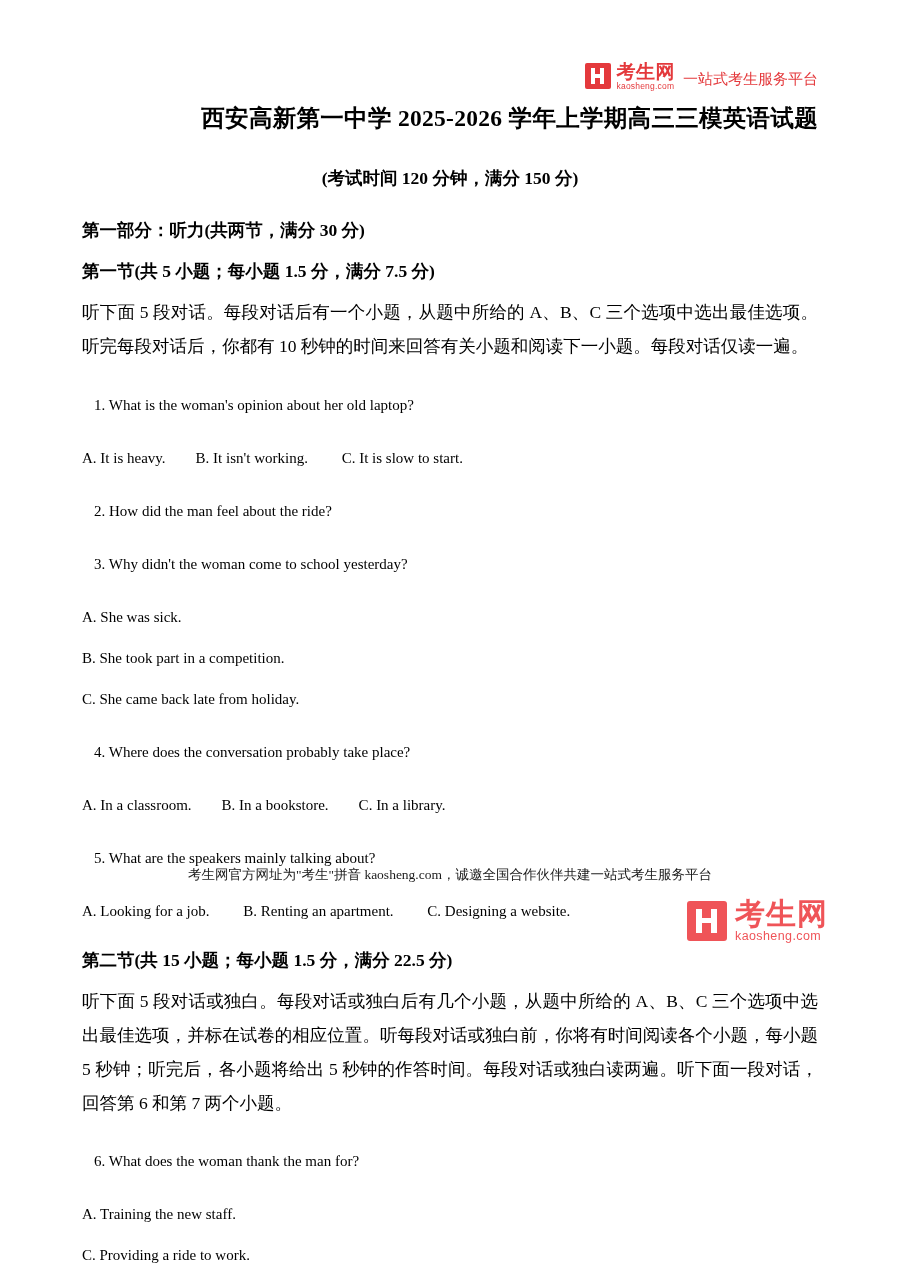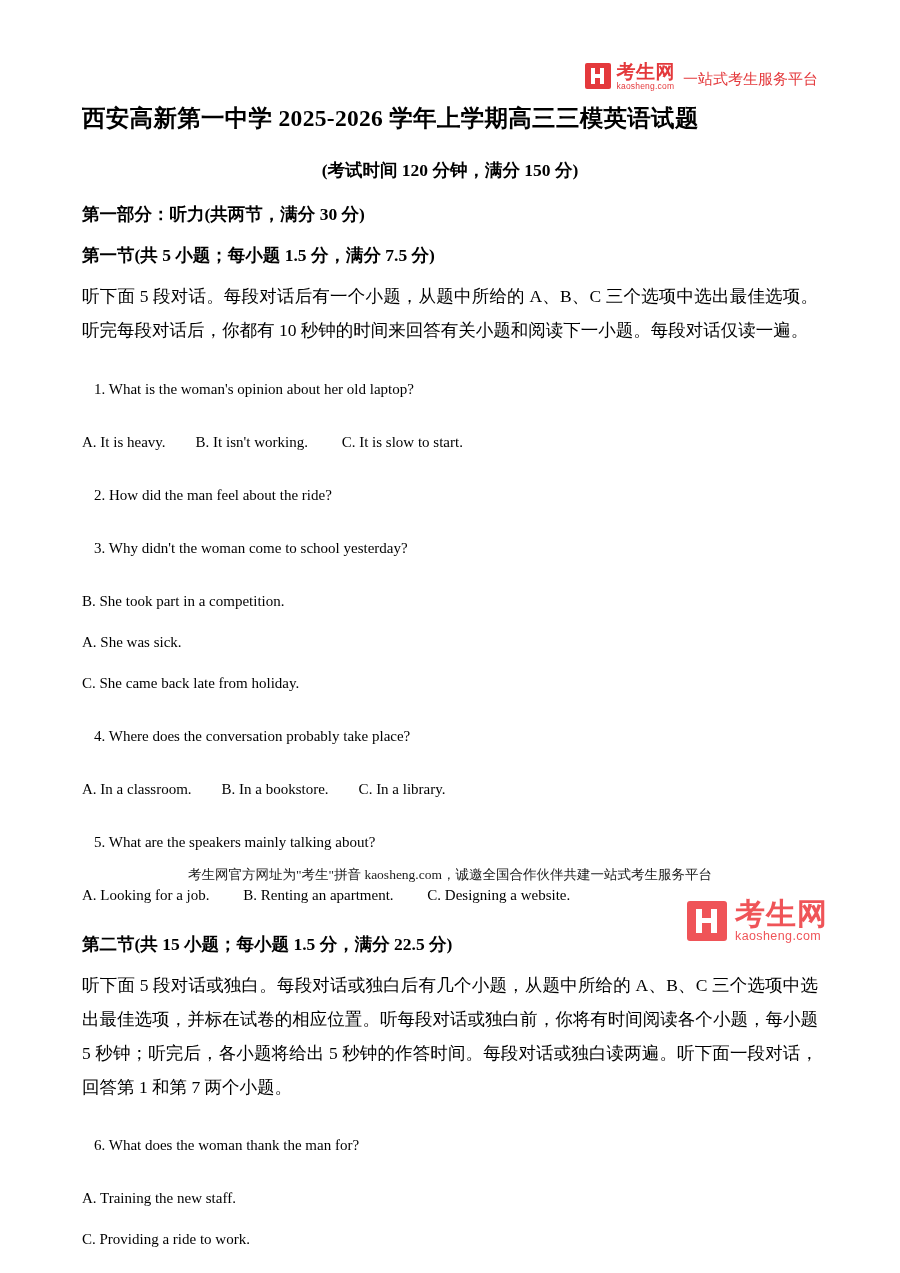--- a/index.html
+++ b/index.html
@@ -82,27 +82,27 @@
     font-size: 15px;
     color: #e4393c;
     align-self: flex-end;
     padding-bottom: 2px;
     margin-left: 2px;
   }
   
   .doc-title {
     margin: 0;
     padding-top: 102px;
-    text-align: left;
+    text-align: right;
     font-size: 23.5px;
     font-weight: bold;
     letter-spacing: 0.3px;
   }
   .doc-subtitle {
-    margin: 8px;
+    margin: 16px;
     padding-top: 16px;
     text-align: center;
     font-size: 17.5px;
     font-weight: bold;
   }
   
   .bold-line {
     font-size: 17.5px;
     font-weight: bold;
     line-height: 1.95;
@@ -211,32 +211,32 @@
   <div class="bold-line">第一部分：听力(共两节，满分 30 分)</div>
   <div class="bold-line">第一节(共 5 小题；每小题 1.5 分，满分 7.5 分)</div>
   <div class="bold-block">听下面 5 段对话。每段对话后有一个小题，从题中所给的 A、B、C 三个选项中选出最佳选项。听完每段对话后，你都有 10 秒钟的时间来回答有关小题和阅读下一小题。每段对话仅读一遍。</div>
 
   <div class="q">1. What is the woman's opinion about her old laptop?</div>
   <div class="opts">A. It is heavy.        B. It isn't working.         C. It is slow to start.</div>
 
   <div class="q">2. How did the man feel about the ride?</div>
 
   <div class="q">3. Why didn't the woman come to school yesterday?</div>
+  <div class="opts">A. She was sick.</div>
   <div class="opts">B. She took part in a competition.</div>
-  <div class="opts">A. She was sick.</div>
   <div class="opts">C. She came back late from holiday.</div>
 
   <div class="q">4. Where does the conversation probably take place?</div>
   <div class="opts">A. In a classroom.        B. In a bookstore.        C. In a library.</div>
 
   <div class="q">5. What are the speakers mainly talking about?</div>
   <div class="opts">A. Looking for a job.         B. Renting an apartment.         C. Designing a website.</div>
 
   <div class="bold-line section-gap">第二节(共 15 小题；每小题 1.5 分，满分 22.5 分)</div>
-  <div class="bold-block">听下面 5 段对话或独白。每段对话或独白后有几个小题，从题中所给的 A、B、C 三个选项中选出最佳选项，并标在试卷的相应位置。听每段对话或独白前，你将有时间阅读各个小题，每小题 5 秒钟；听完后，各小题将给出 5 秒钟的作答时间。每段对话或独白读两遍。听下面一段对话，回答第 1 和第 7 两个小题。</div>
+  <div class="bold-block">听下面 5 段对话或独白。每段对话或独白后有几个小题，从题中所给的 A、B、C 三个选项中选出最佳选项，并标在试卷的相应位置。听每段对话或独白前，你将有时间阅读各个小题，每小题 5 秒钟；听完后，各小题将给出 5 秒钟的作答时间。每段对话或独白读两遍。听下面一段对话，回答第 6 和第 7 两个小题。</div>
 
   <div class="q">6. What does the woman thank the man for?</div>
   <div class="opts">A. Training the new staff.</div>
   <div class="opts">C. Providing a ride to work.</div>
 
   <div class="q">7. What happened to the man this afternoon?</div>
 
   <div class="footer">考生网官方网址为"考生"拼音 kaosheng.com，诚邀全国合作伙伴共建一站式考生服务平台</div>
 
   <div class="watermark">

